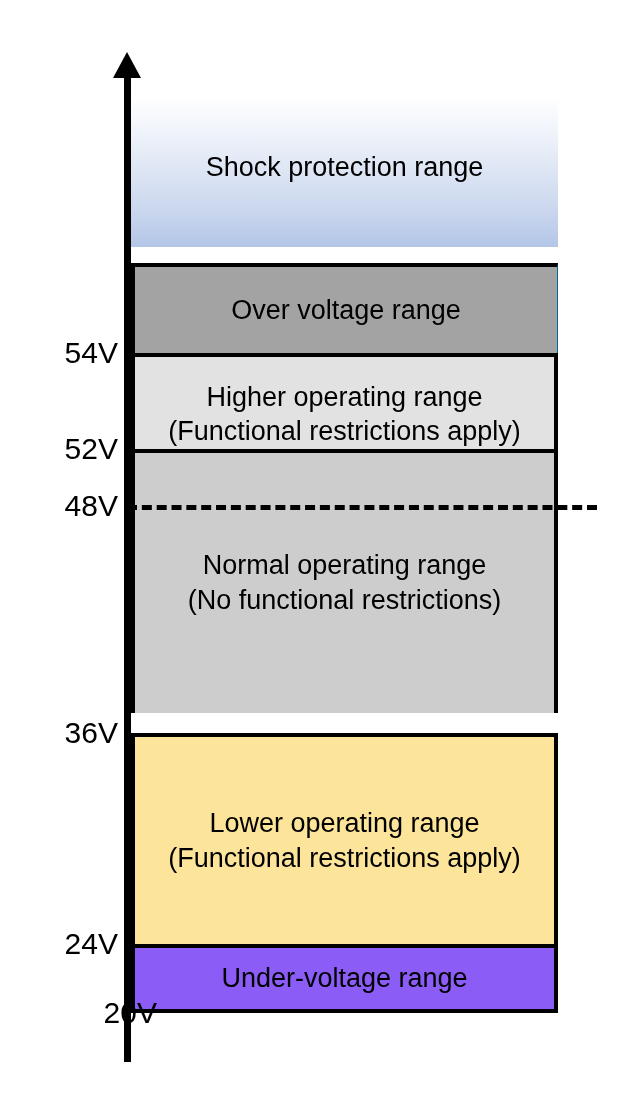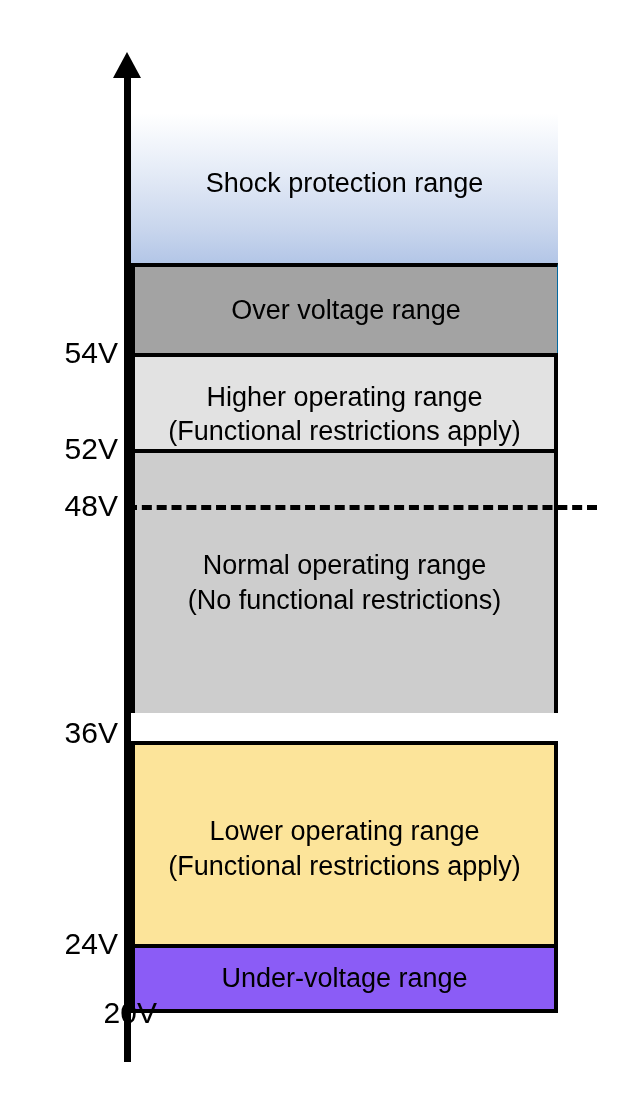--- a/index.html
+++ b/index.html
@@ -54,21 +54,21 @@
     align-items: center;
     justify-content: center;
     text-align: center;
     font-size: 27px;
     line-height: 1.28;
     color: #000000;
   }
   .band .line2 { display: block; }
 
   .band-shock {
-    top: 104px;
+    top: 88px;
     height: 159px;
     background: linear-gradient(to bottom, #ffffff 0%, #ffffff 6%, #e8eef8 38%, #c9d6ed 78%, #b3c6e7 100%);
     border: none;
   }
   .band-over {
     top: 263px;
     height: 90px;
     background: #a3a3a3;
     border-top: 4px solid #000000;
     border-left: 4px solid #000000;
@@ -91,21 +91,20 @@
     border-left: 4px solid #000000;
     border-right: 4px solid #000000;
   }
   .band-lower {
     top: 733px;
     height: 211px;
     background: #fce49a;
     border-top: 4px solid #000000;
     border-left: 4px solid #000000;
     border-right: 4px solid #000000;
-    margin-top: 8px;
   }
   .band-under {
     top: 944px;
     height: 69px;
     background: #8b5cf6;
     border-top: 4px solid #000000;
     border-left: 4px solid #000000;
     border-right: 4px solid #000000;
     border-bottom: 4px solid #000000;
   }

